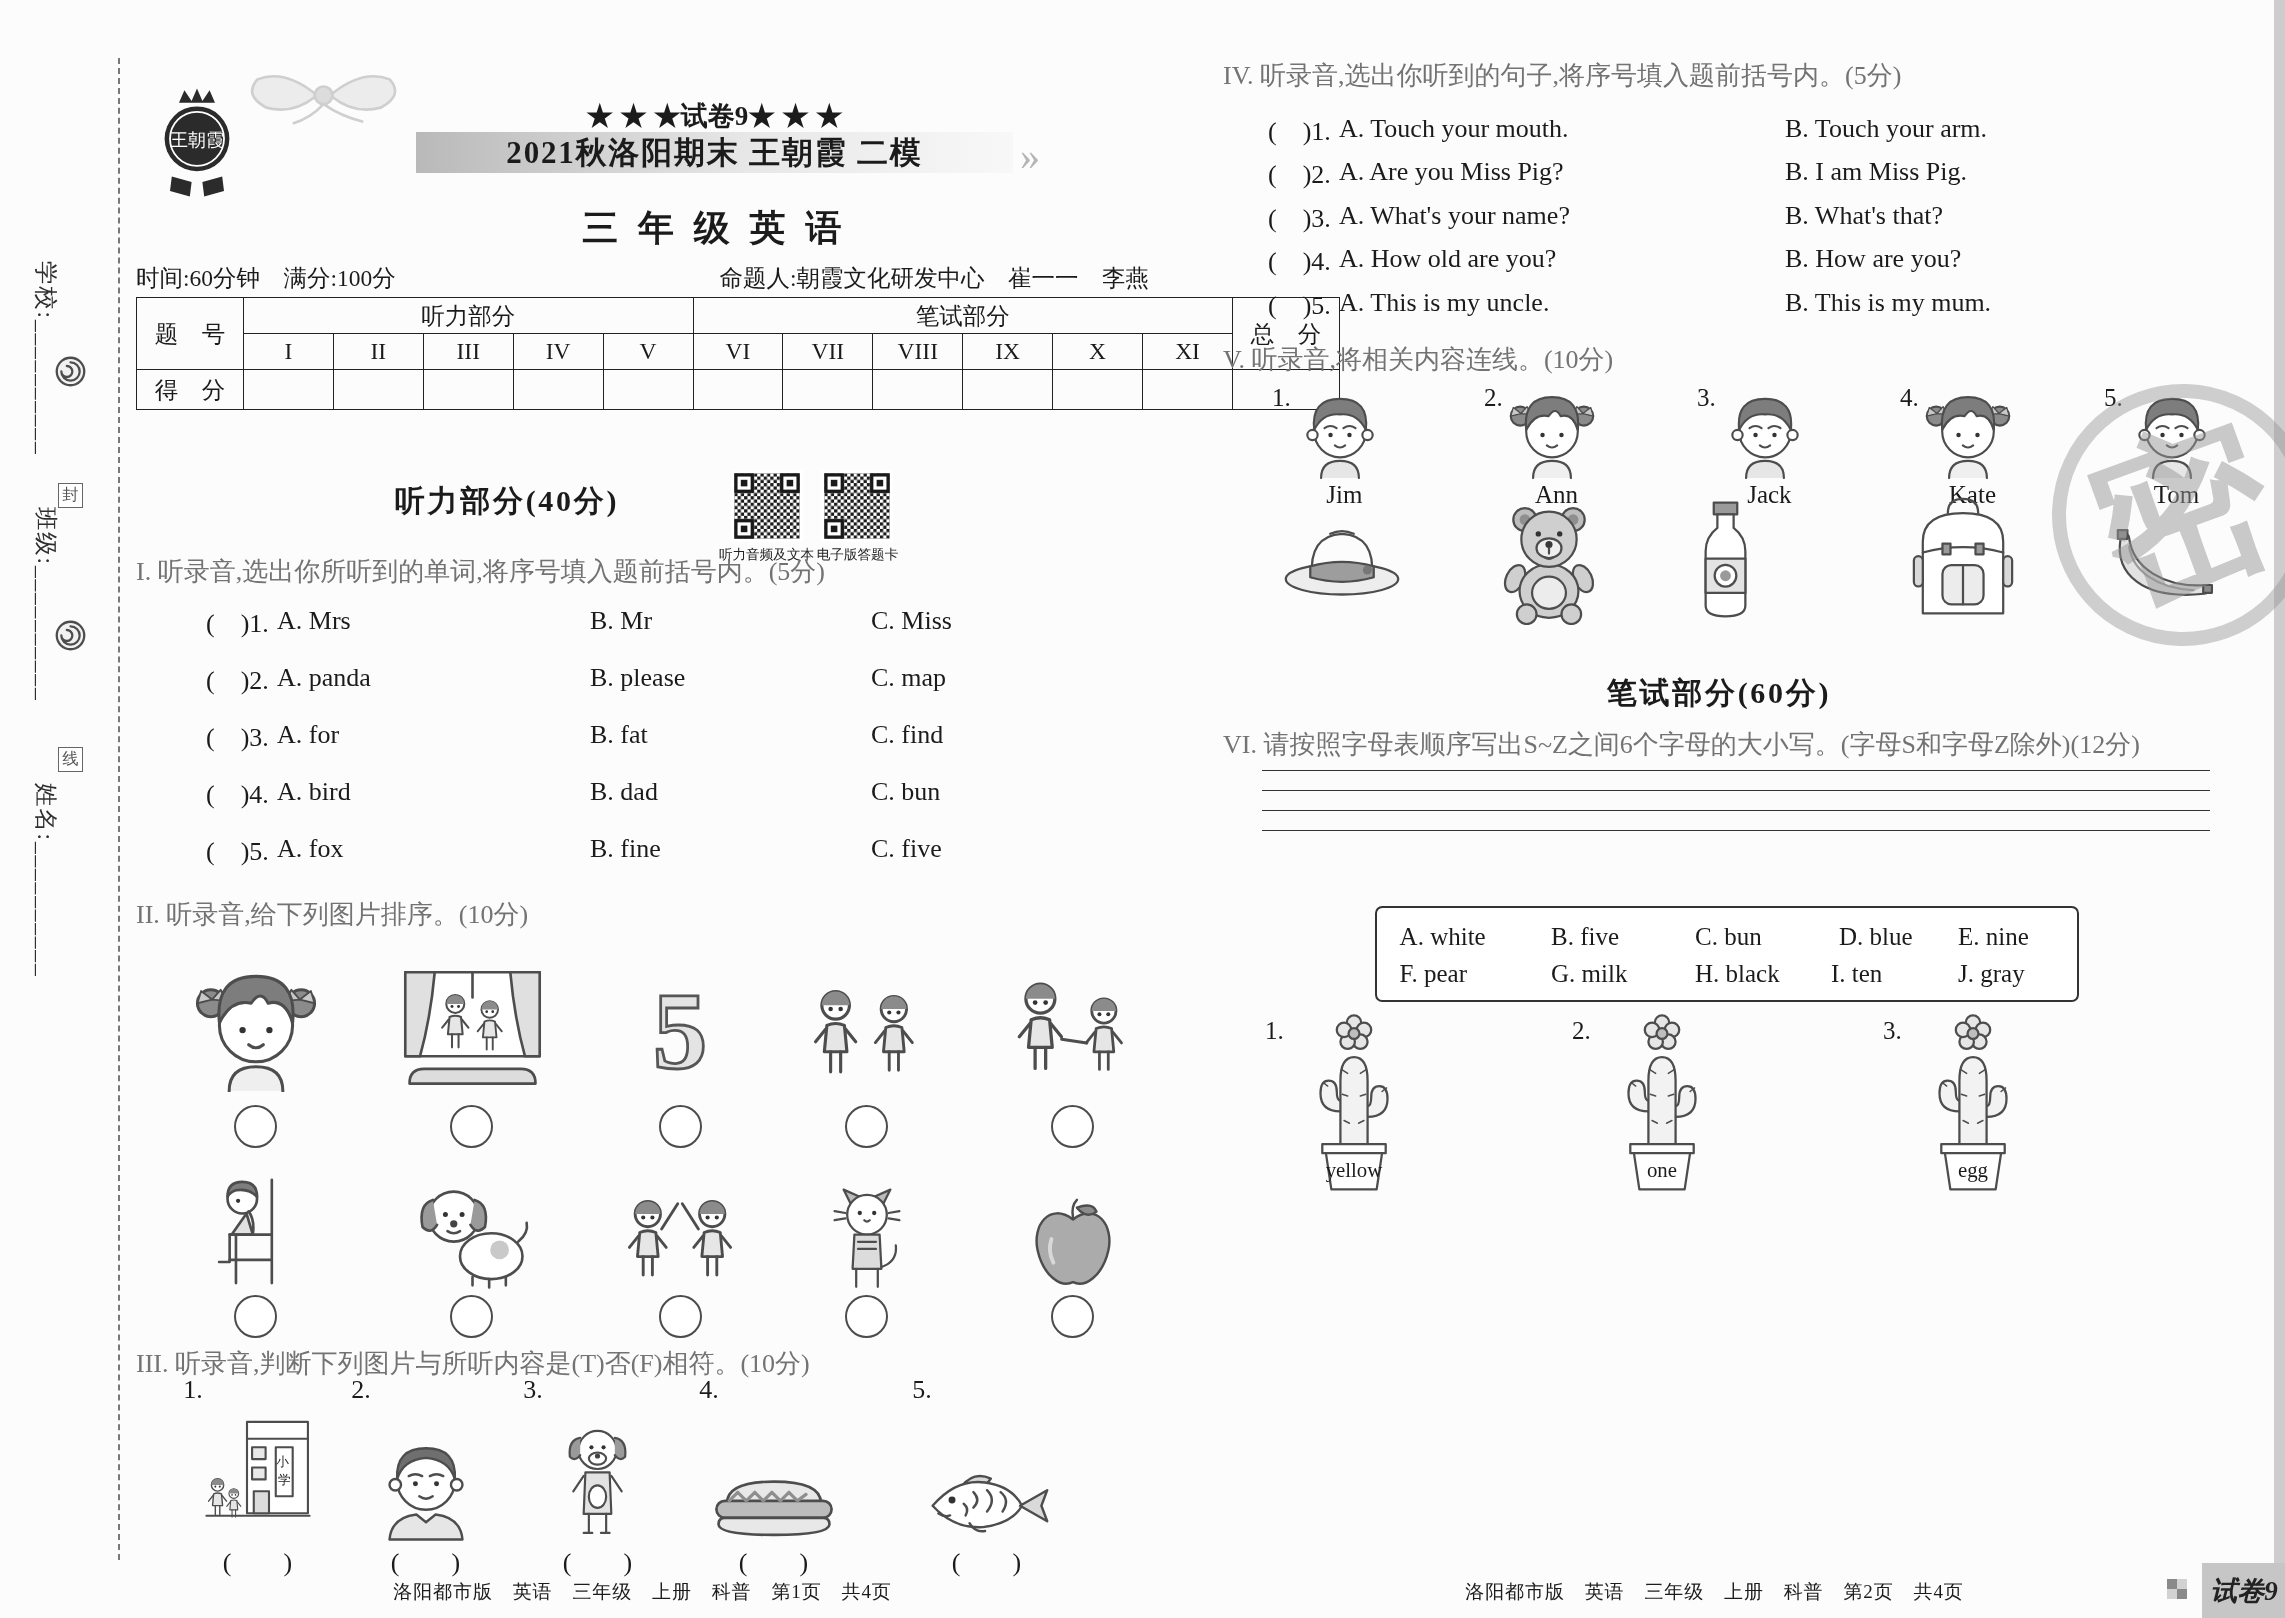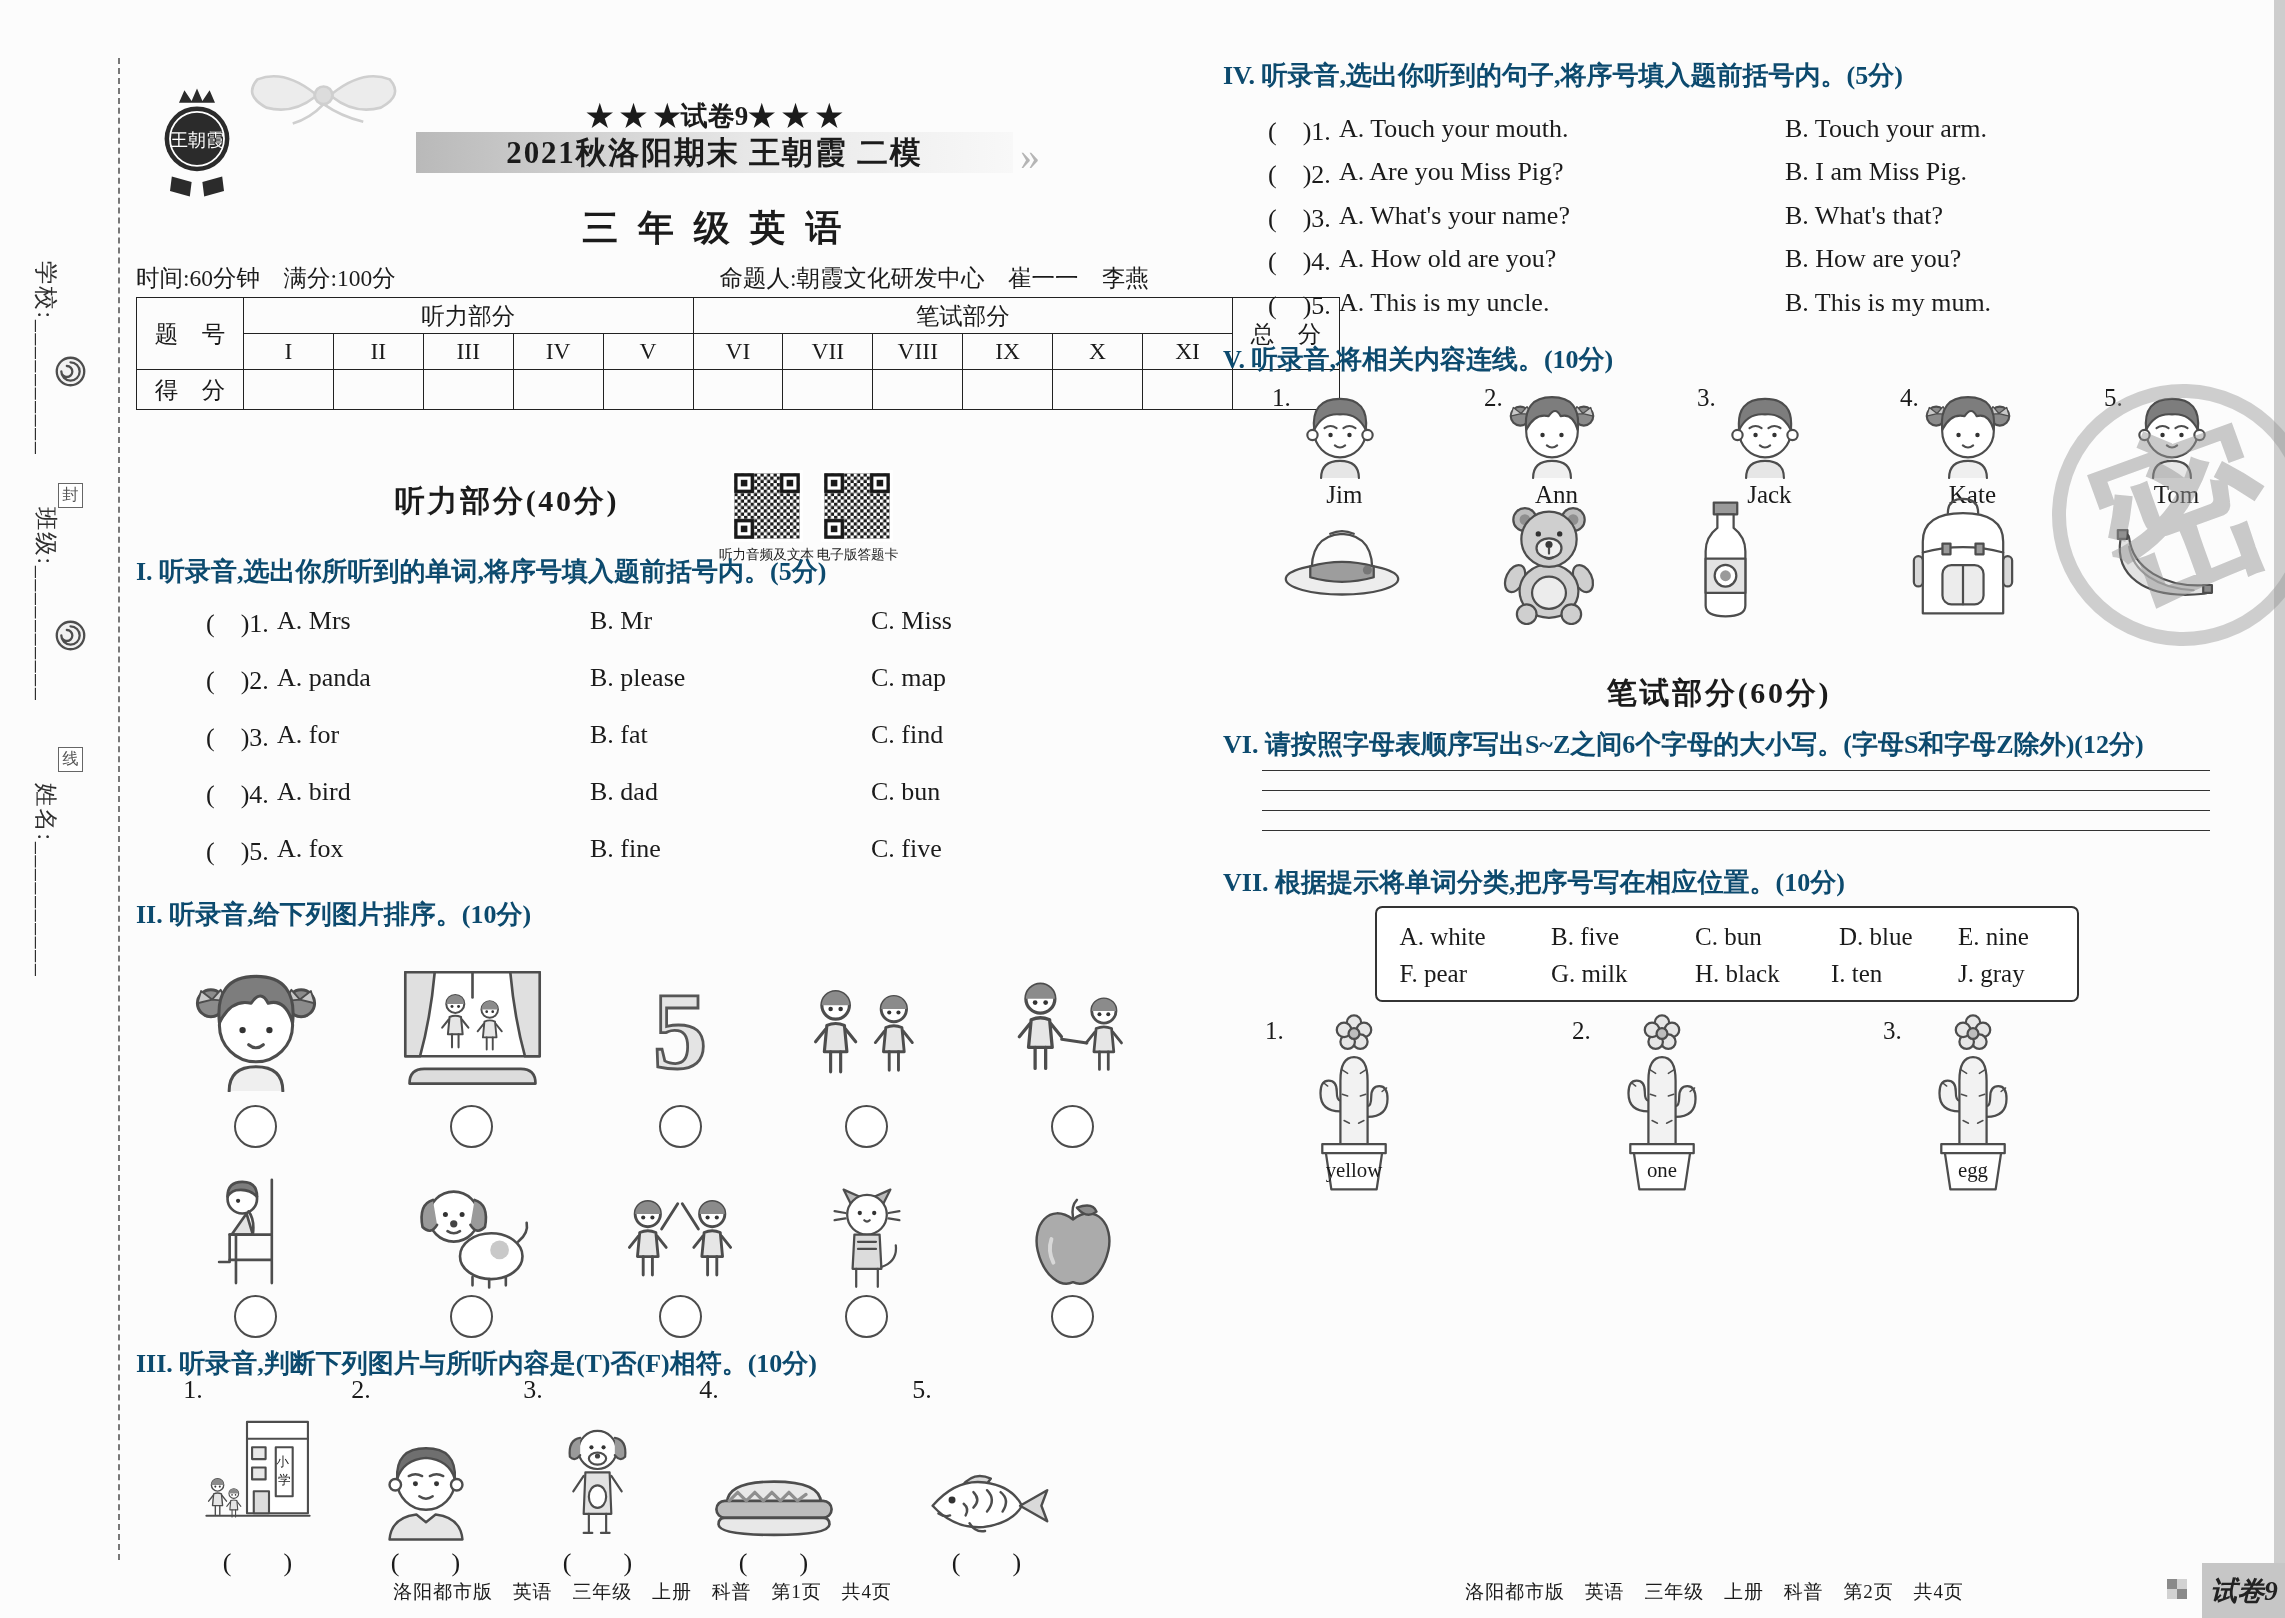--- a/index.html
+++ b/index.html
@@ -1,19 +1,19 @@
 <!DOCTYPE html>
 <html style="font-size:14.5px"><head>
 <meta charset="utf-8">
 <style>
   * { box-sizing: border-box; margin: 0; padding: 0; }
   body { background:#dcdcdc; font-family:"Liberation Serif","DejaVu Serif",serif; color:#1b1b1b; }
   .sheet { position:relative; width:2286px; height:1618px; background:#fcfcfc; overflow:hidden; }
   .abs { position:absolute; }
-  .sec-title { position:absolute; font-size:26px; white-space:nowrap; color:#0c4a6e;font-weight:bold; }
+  .sec-title { position:absolute; font-size:26px; white-space:nowrap; color:#737373; }
   .opt-row { position:absolute; font-size:26px; height:38px; white-space:nowrap; }
   .opt-row>span { position:absolute; top:0; white-space:nowrap; }
   .opt-row .num { left:0; }
   .opt-row .oa { left:71px; }
   .opt-row .ob { left:384px; }
   .opt-row .oc { left:665px; }
   .s4row .ob { left:517px; }
   .heading { position:absolute; font-size:30px; font-weight:bold; letter-spacing:2.7px; text-align:center; white-space:nowrap; }
   .illus { position:absolute; display:flex; align-items:flex-end; justify-content:center; }
   .ansc { position:absolute; width:43px; height:43px; border:2.3px solid #4c4c4c; border-radius:50%; background:#fff; }
@@ -635,21 +635,20 @@
   <div class="heading" style="left:1475px;top:673px;width:488px">笔试部分(60分)</div>
 
   <div class="sec-title" style="left:1223px;top:727px">VI. 请按照字母表顺序写出S~Z之间6个字母的大小写。(字母S和字母Z除外)(12分)</div>
   <div class="abs" style="left:1262px;top:765px;width:948px;height:72px">
     <div class="s6line" style="left:0;top:5.4px;width:948px"></div>
     <div class="s6line" style="left:0;top:25px;width:948px"></div>
     <div class="s6line" style="left:0;top:45px;width:948px"></div>
     <div class="s6line" style="left:0;top:65px;width:948px"></div>
   </div>
 
-  <div class="sec-title" style="left:1223px;top:865px">VII. 根据提示将单词分类,把序号写在相应位置。(10分)</div>
 
   <div class="wordbox">
     <span style="left:22.6px;top:14.5px">A. white</span>
     <span style="left:174px;top:14.5px">B. five</span>
     <span style="left:318px;top:14.5px">C. bun</span>
     <span style="left:462px;top:14.5px">D. blue</span>
     <span style="left:581px;top:14.5px">E. nine</span>
     <span style="left:22.6px;top:52px">F. pear</span>
     <span style="left:174px;top:52px">G. milk</span>
     <span style="left:318px;top:52px">H. black</span>

